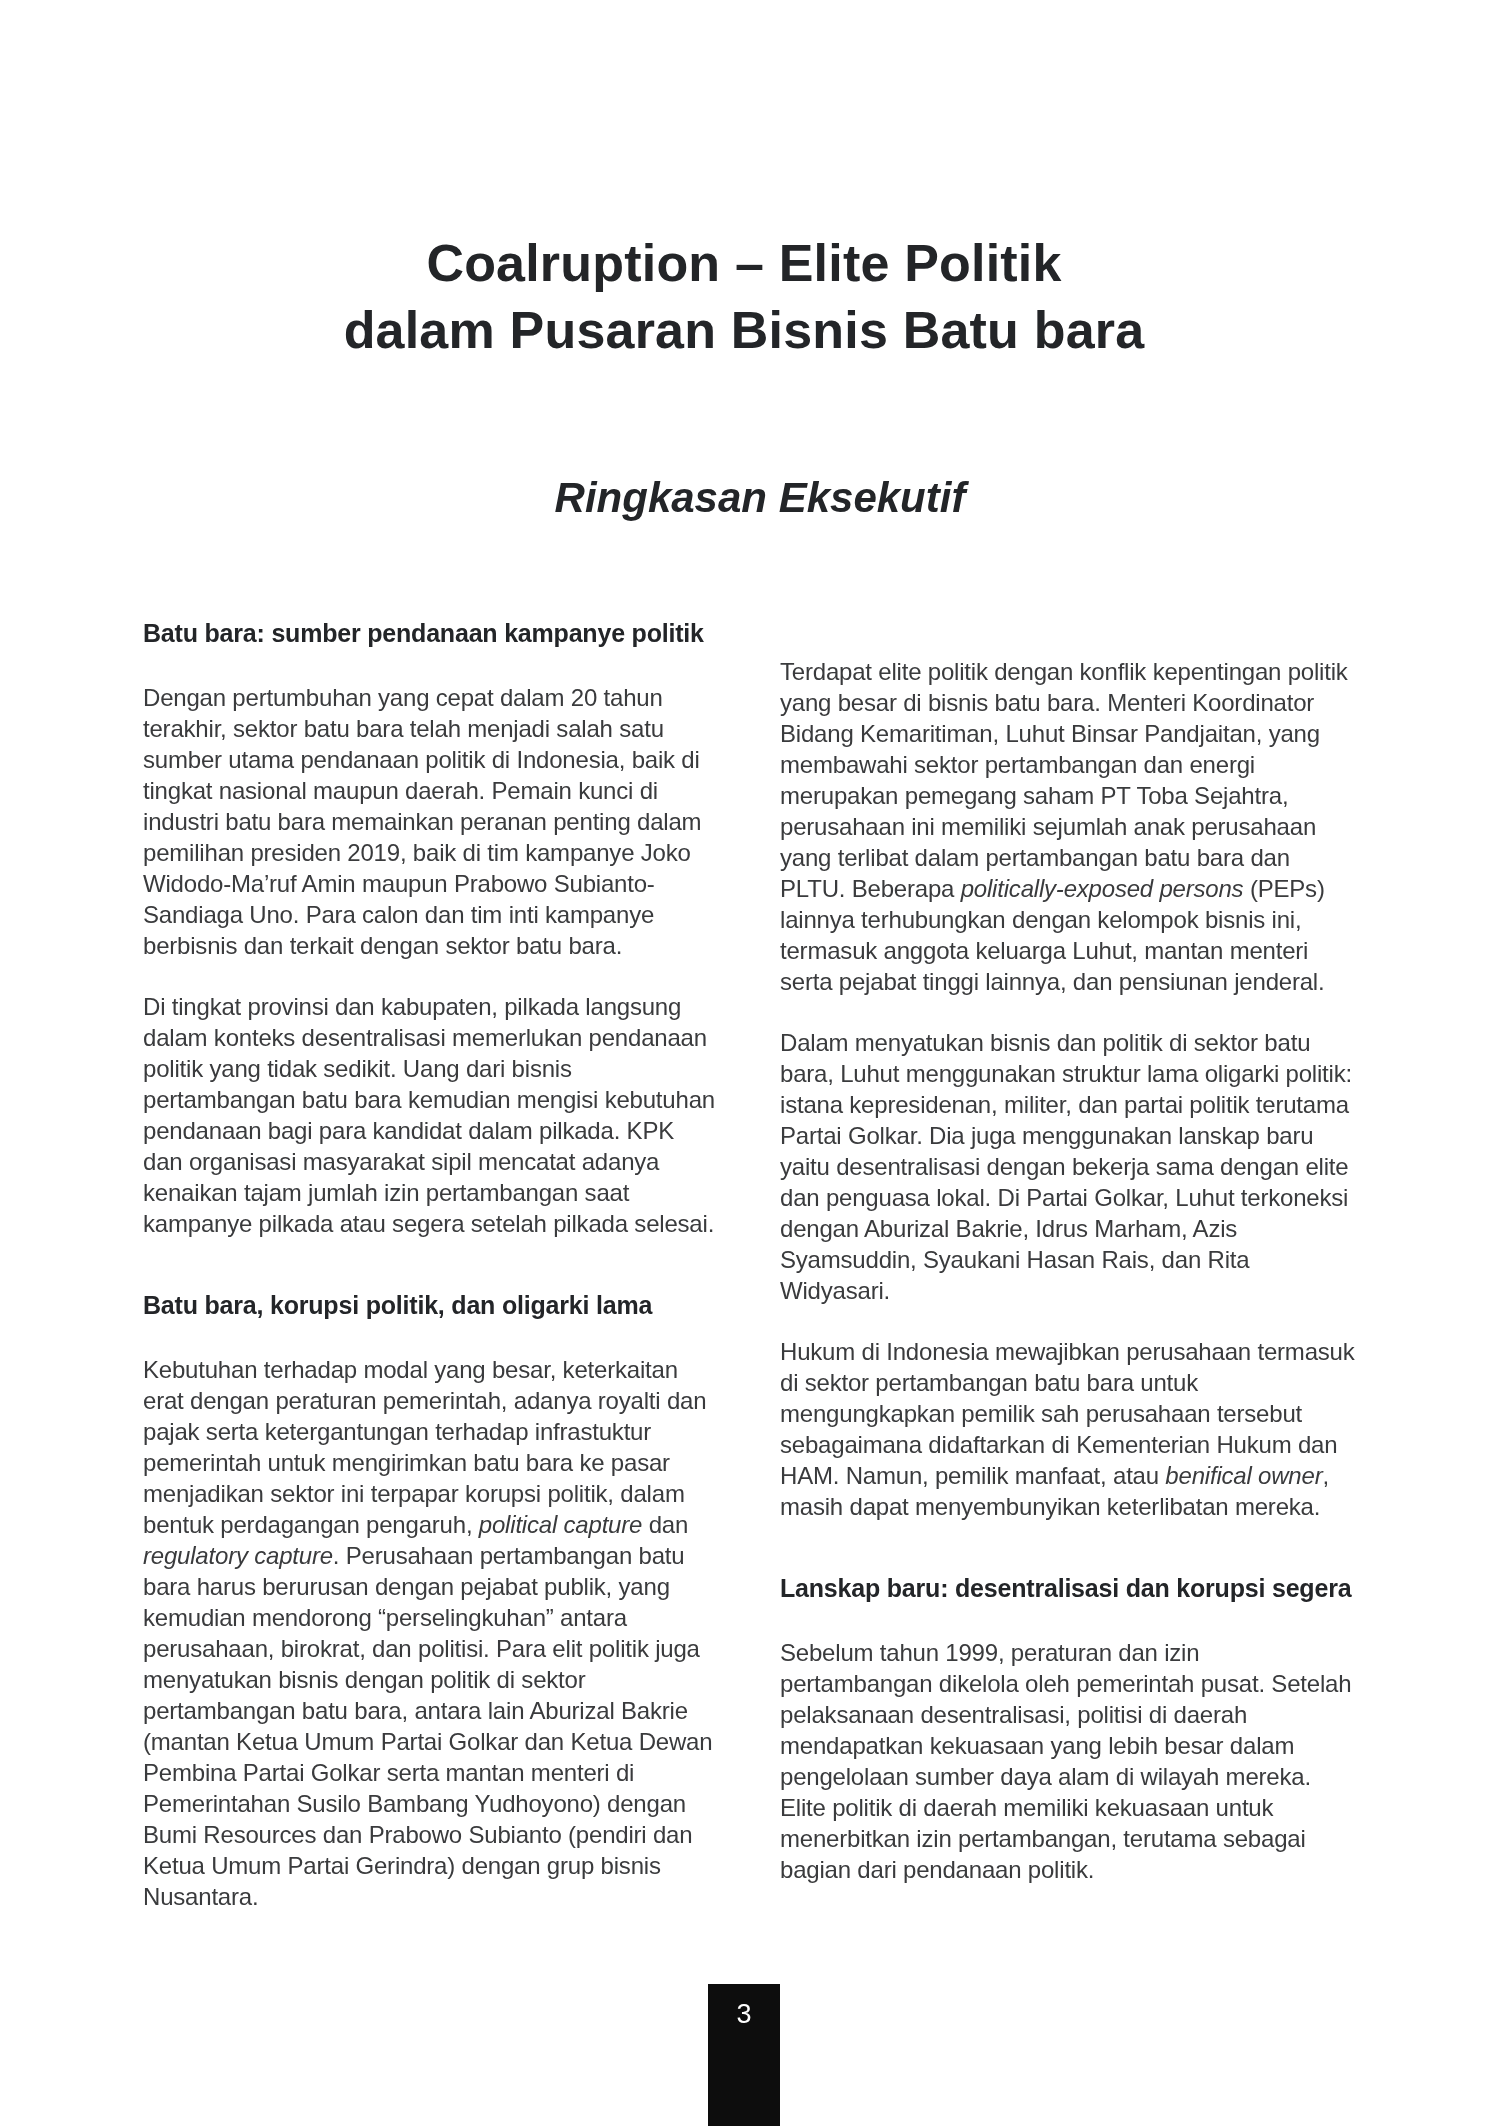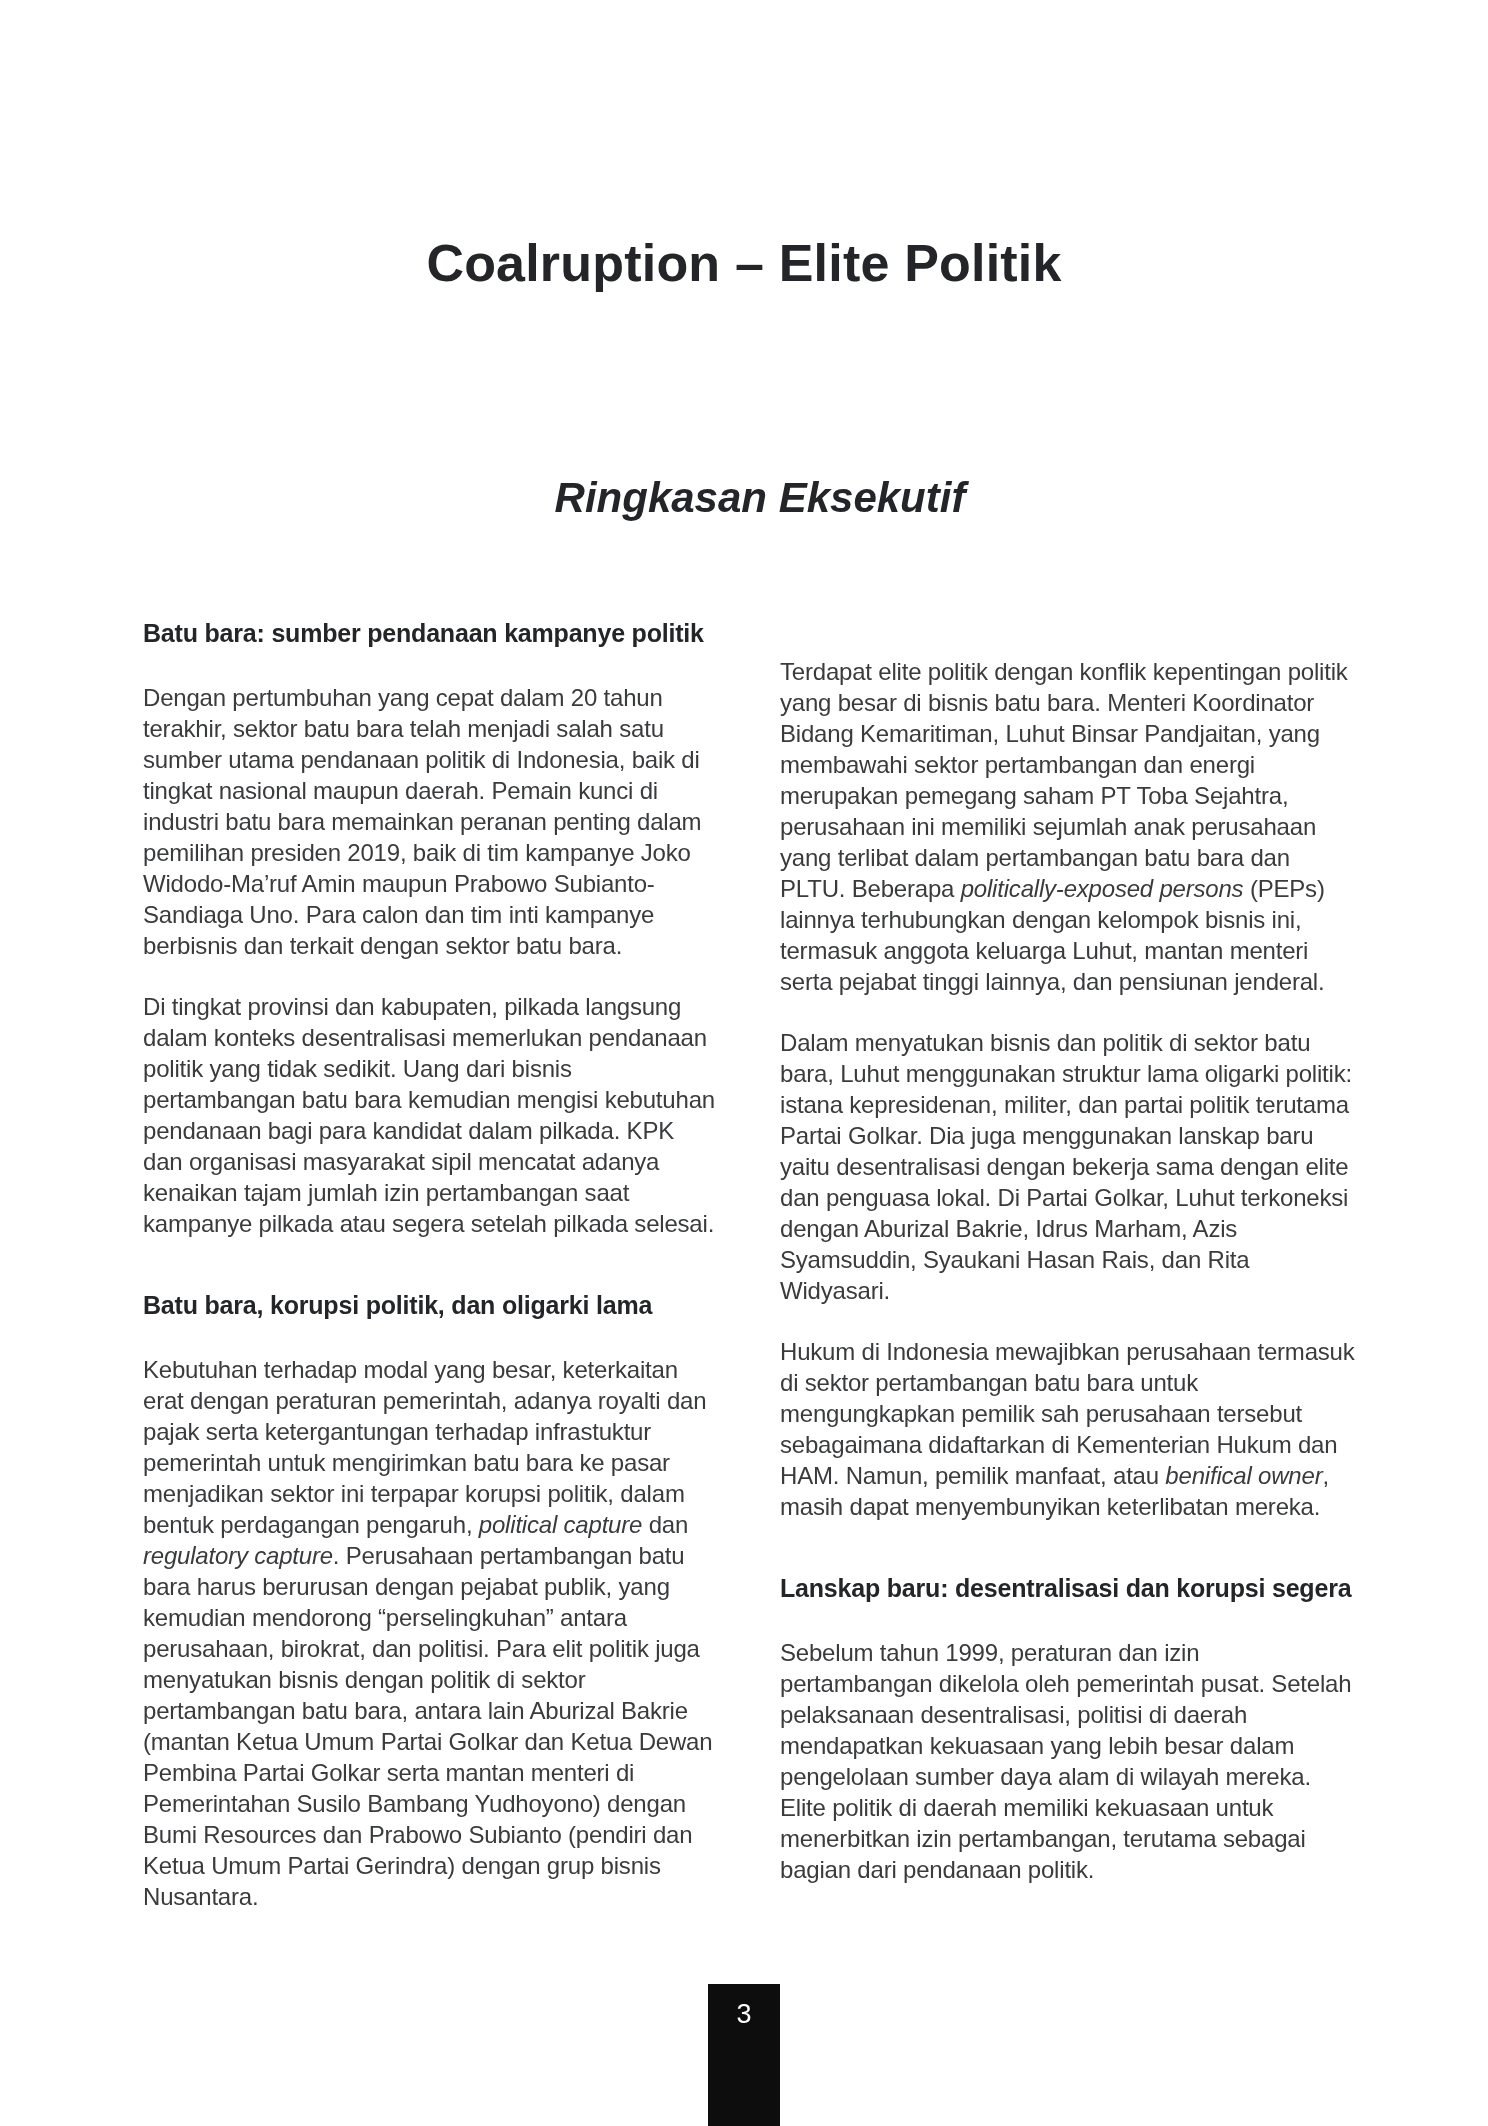--- a/index.html
+++ b/index.html
@@ -83,20 +83,21 @@
     line-height: 32px;
   }
 </style>
 </head>
 <body>
 
 <div class="page" style="--bg: #ffffff; --heading: #232528; --text: #3a3b3d; --pagebox: #0d0d0d; --pagenumtext: #ffffff;">
 
   <header class="title-block">
     <div class="title-line">Coalruption – Elite Politik</div>
+    <div class="title-line">dalam Pusaran Bisnis Batu bara</div>
   </header>
 
   <h2 class="subtitle">Ringkasan Eksekutif</h2>
 
   <main class="columns">
     <section class="col col-left" id="col-left">
         <h3 class="block-heading">Batu bara: sumber pendanaan kampanye politik</h3>
         <p class="block-paragraph"><span>Dengan pertumbuhan yang cepat dalam 20 tahun terakhir, sektor batu bara telah menjadi salah satu sumber utama pendanaan politik di Indonesia, baik di tingkat nasional maupun daerah. Pemain kunci di industri batu bara memainkan peranan penting dalam pemilihan presiden 2019, baik di tim kampanye Joko Widodo-Ma’ruf Amin maupun Prabowo Subianto-Sandiaga Uno. Para calon dan tim inti kampanye berbisnis dan terkait dengan sektor batu bara.</span></p>
         <p class="block-paragraph"><span>Di tingkat provinsi dan kabupaten, pilkada langsung dalam konteks desentralisasi memerlukan pendanaan politik yang tidak sedikit. Uang dari bisnis pertambangan batu bara kemudian mengisi kebutuhan pendanaan bagi para kandidat dalam pilkada. KPK dan organisasi masyarakat sipil mencatat adanya kenaikan tajam jumlah izin pertambangan saat kampanye pilkada atau segera setelah pilkada selesai.</span></p>
         <h3 class="block-heading">Batu bara, korupsi politik, dan oligarki lama</h3>

